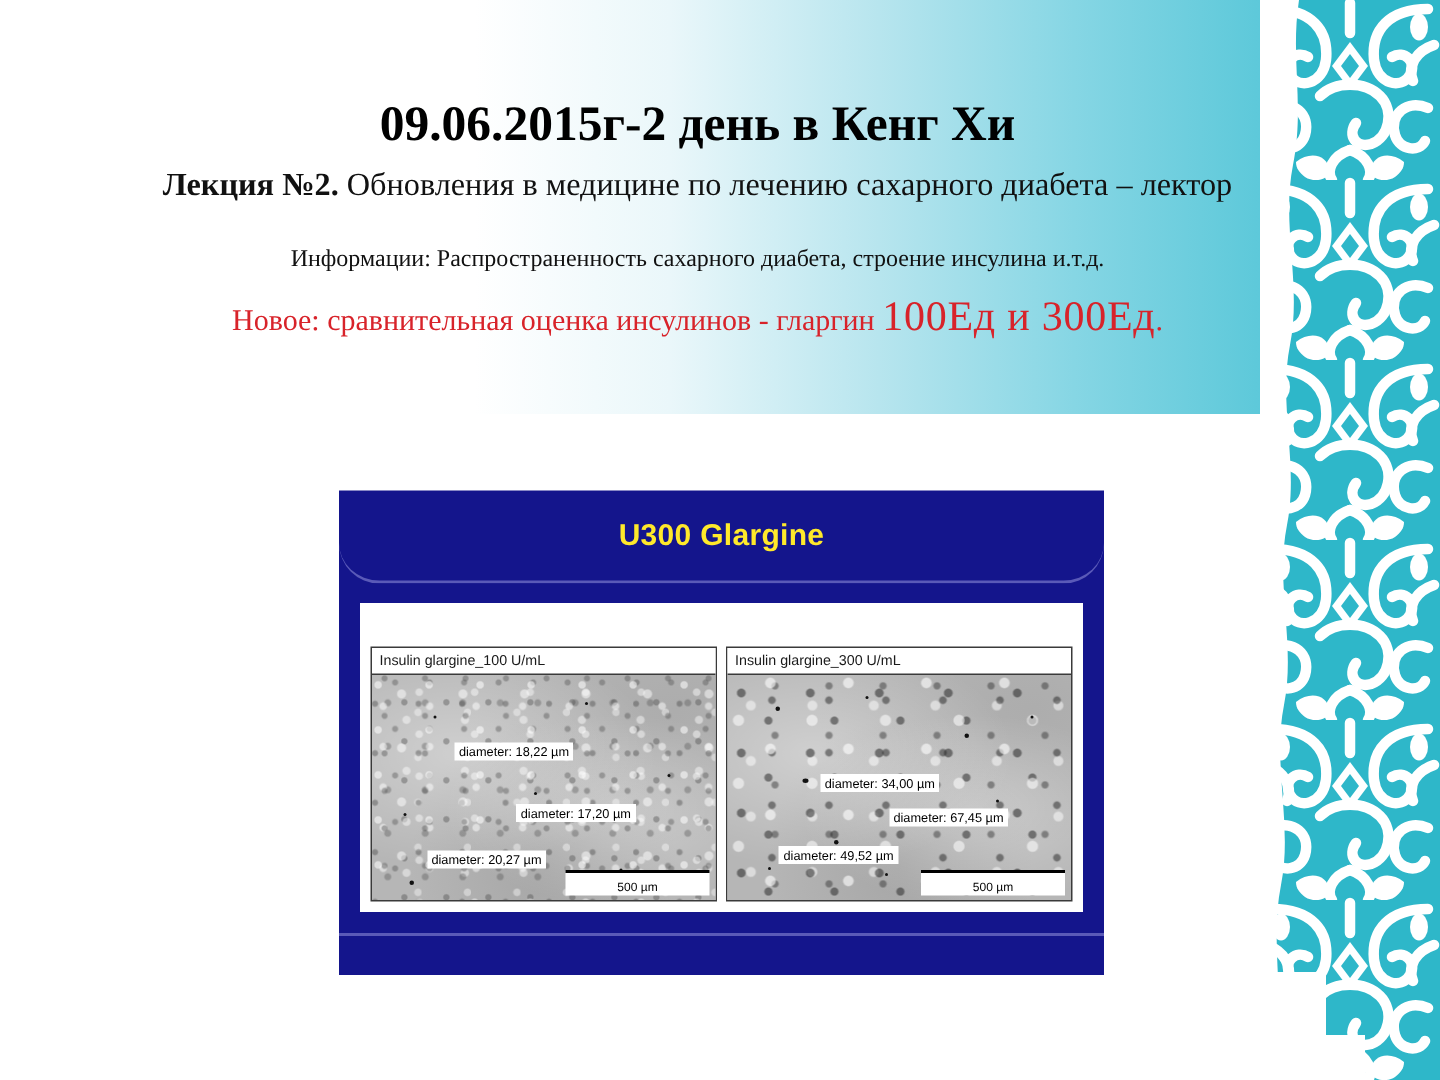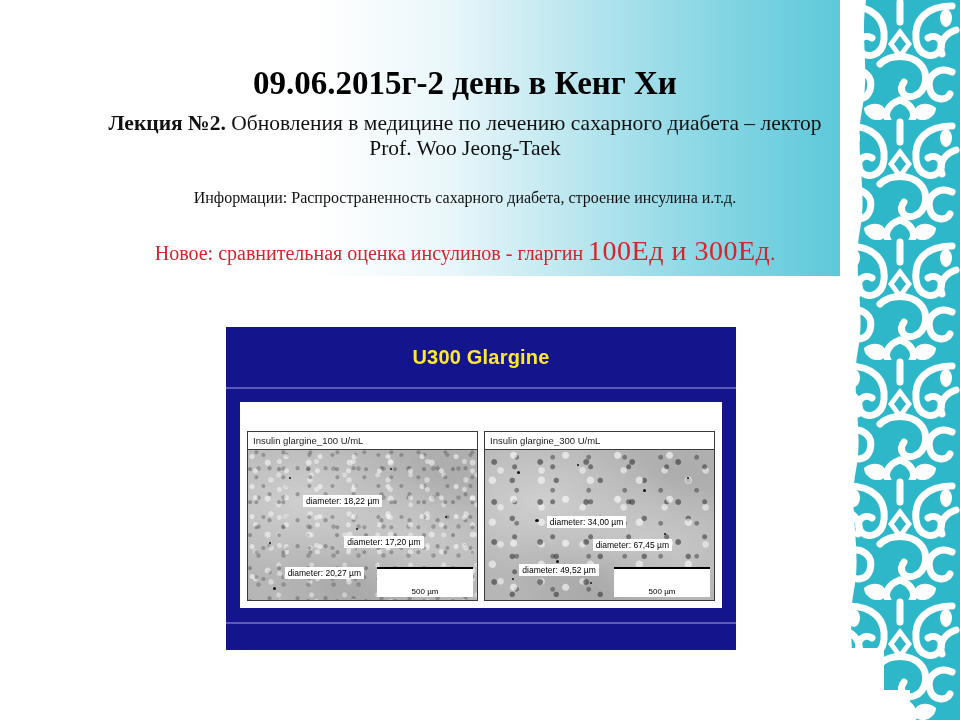--- a/index.html
+++ b/index.html
@@ -92,21 +92,21 @@
     color: #111111;
     margin: 0;
     padding-top: 28px;
     line-height: 1.15;
     white-space: nowrap;
   }
   .new-line {
     font-family: "Liberation Serif", serif;
     font-size: 20px;
     color: #d8232a;
-    margin: 16px;
+    margin: 3px;
     padding-top: 11px;
     line-height: 1.15;
     white-space: nowrap;
   }
   .new-line .big-dose {
     font-size: 28px;
     letter-spacing: 0.5px;
   }
 
   
@@ -123,20 +123,21 @@
   .figure-header {
     position: absolute;
     left: 0; top: 0;
     width: 510px;
     height: 62px;
     display: flex;
     align-items: center;
     justify-content: center;
     border-bottom: 2px solid #5a5ab8;
     box-sizing: border-box;
+    border-radius: 27px;
   }
   .figure-title {
     font-family: "Liberation Sans", sans-serif;
     font-weight: bold;
     font-size: 20px;
     color: #ffe92b;
     letter-spacing: 0.2px;
   }
   .figure-body {
     position: absolute;
@@ -250,36 +251,35 @@
     right: 4px;
     bottom: 3px;
     width: 96px;
     background: #ffffff;
     border-top: 2px solid #000000;
     text-align: center;
     font-family: "Liberation Sans", sans-serif;
     font-size: 8px;
     color: #000000;
     line-height: 1.25;
-    padding-top: 18px;
+    padding-top: 5px;
     z-index: 3;
   }
 </style>
 </head>
 <body>
 
 <div id="slide">
 
   <div class="grad-band"></div>
 
   <div class="textblock">
     <div class="title-main">09.06.2015г-2 день в Кенг Хи</div>
     <div class="title-sub">
       <span class="lec-strong">Лекция №2.</span><span> Обновления в медицине по лечению сахарного диабета – лектор</span><br>
-      <span>Prof. Woo Jeong-Taek</span>
     </div>
     <div class="info-line">Информации: Распространенность сахарного диабета, строение инсулина и.т.д.</div>
     <div class="new-line">
       <span>Новое: сравнительная оценка инсулинов - гларгин </span><span class="big-dose">100Ед и 300Ед</span><span>.</span>
     </div>
   </div>
 
   <div class="figure">
 
     <div class="figure-header">

